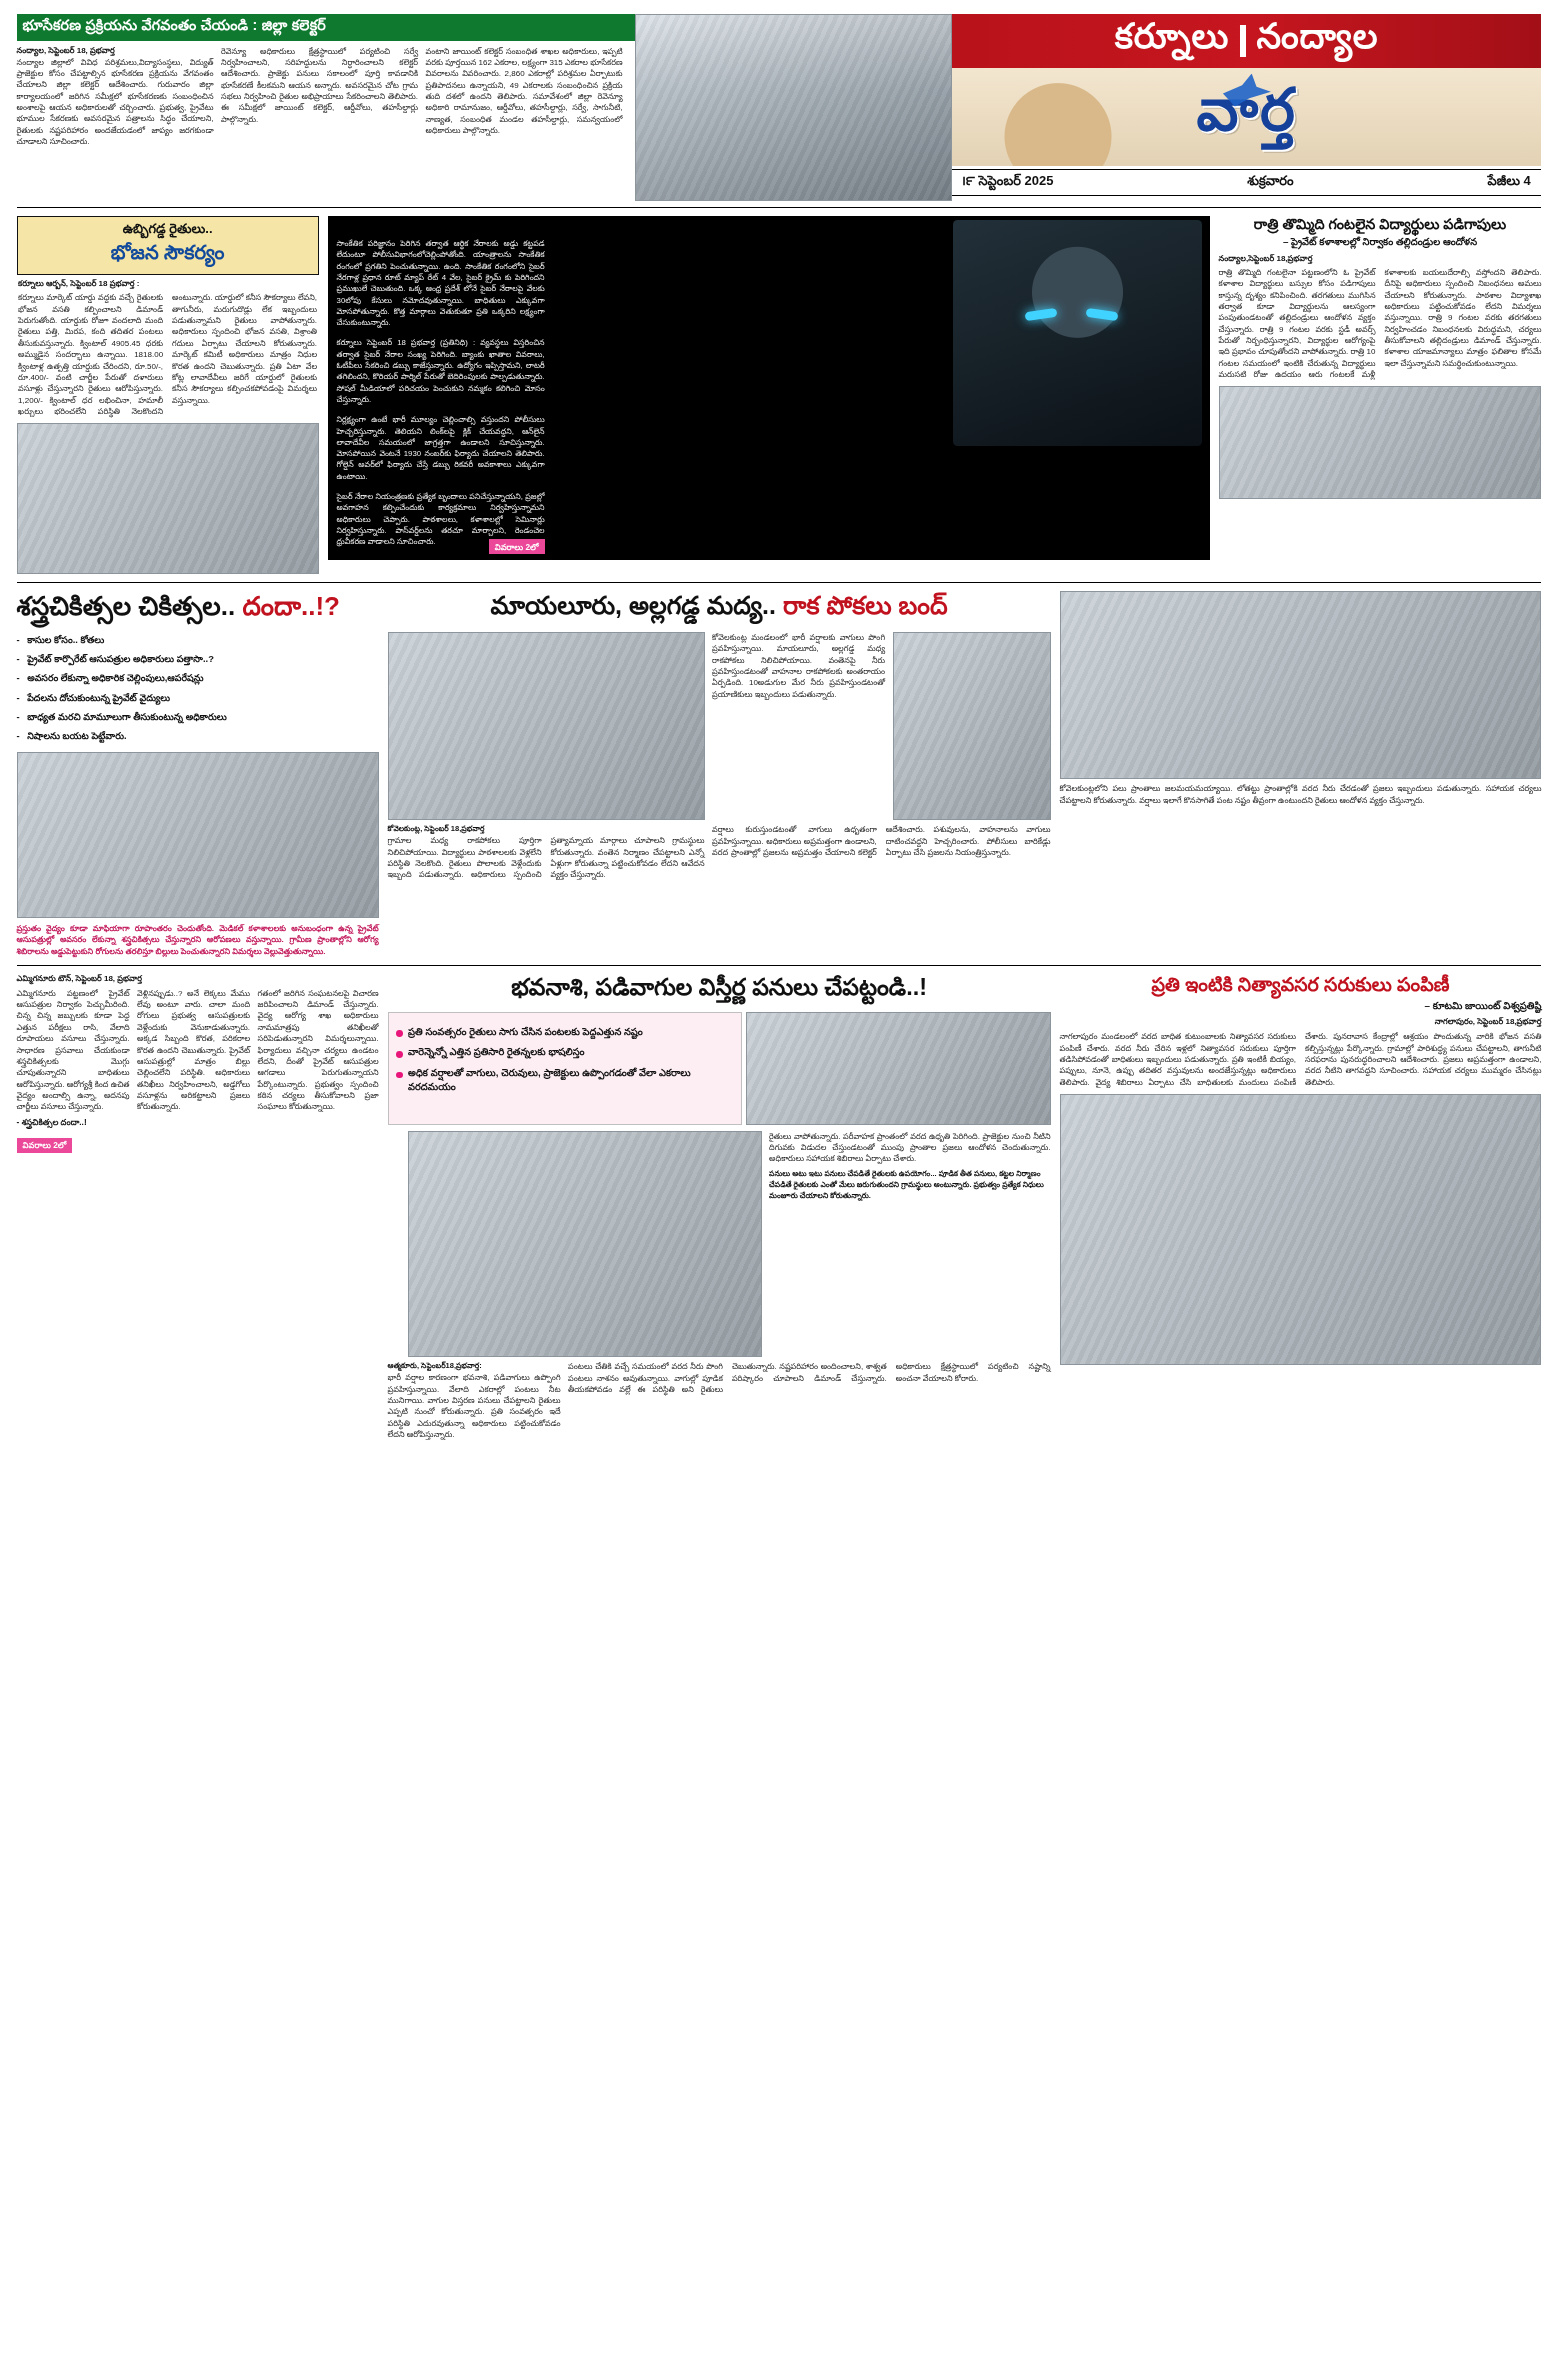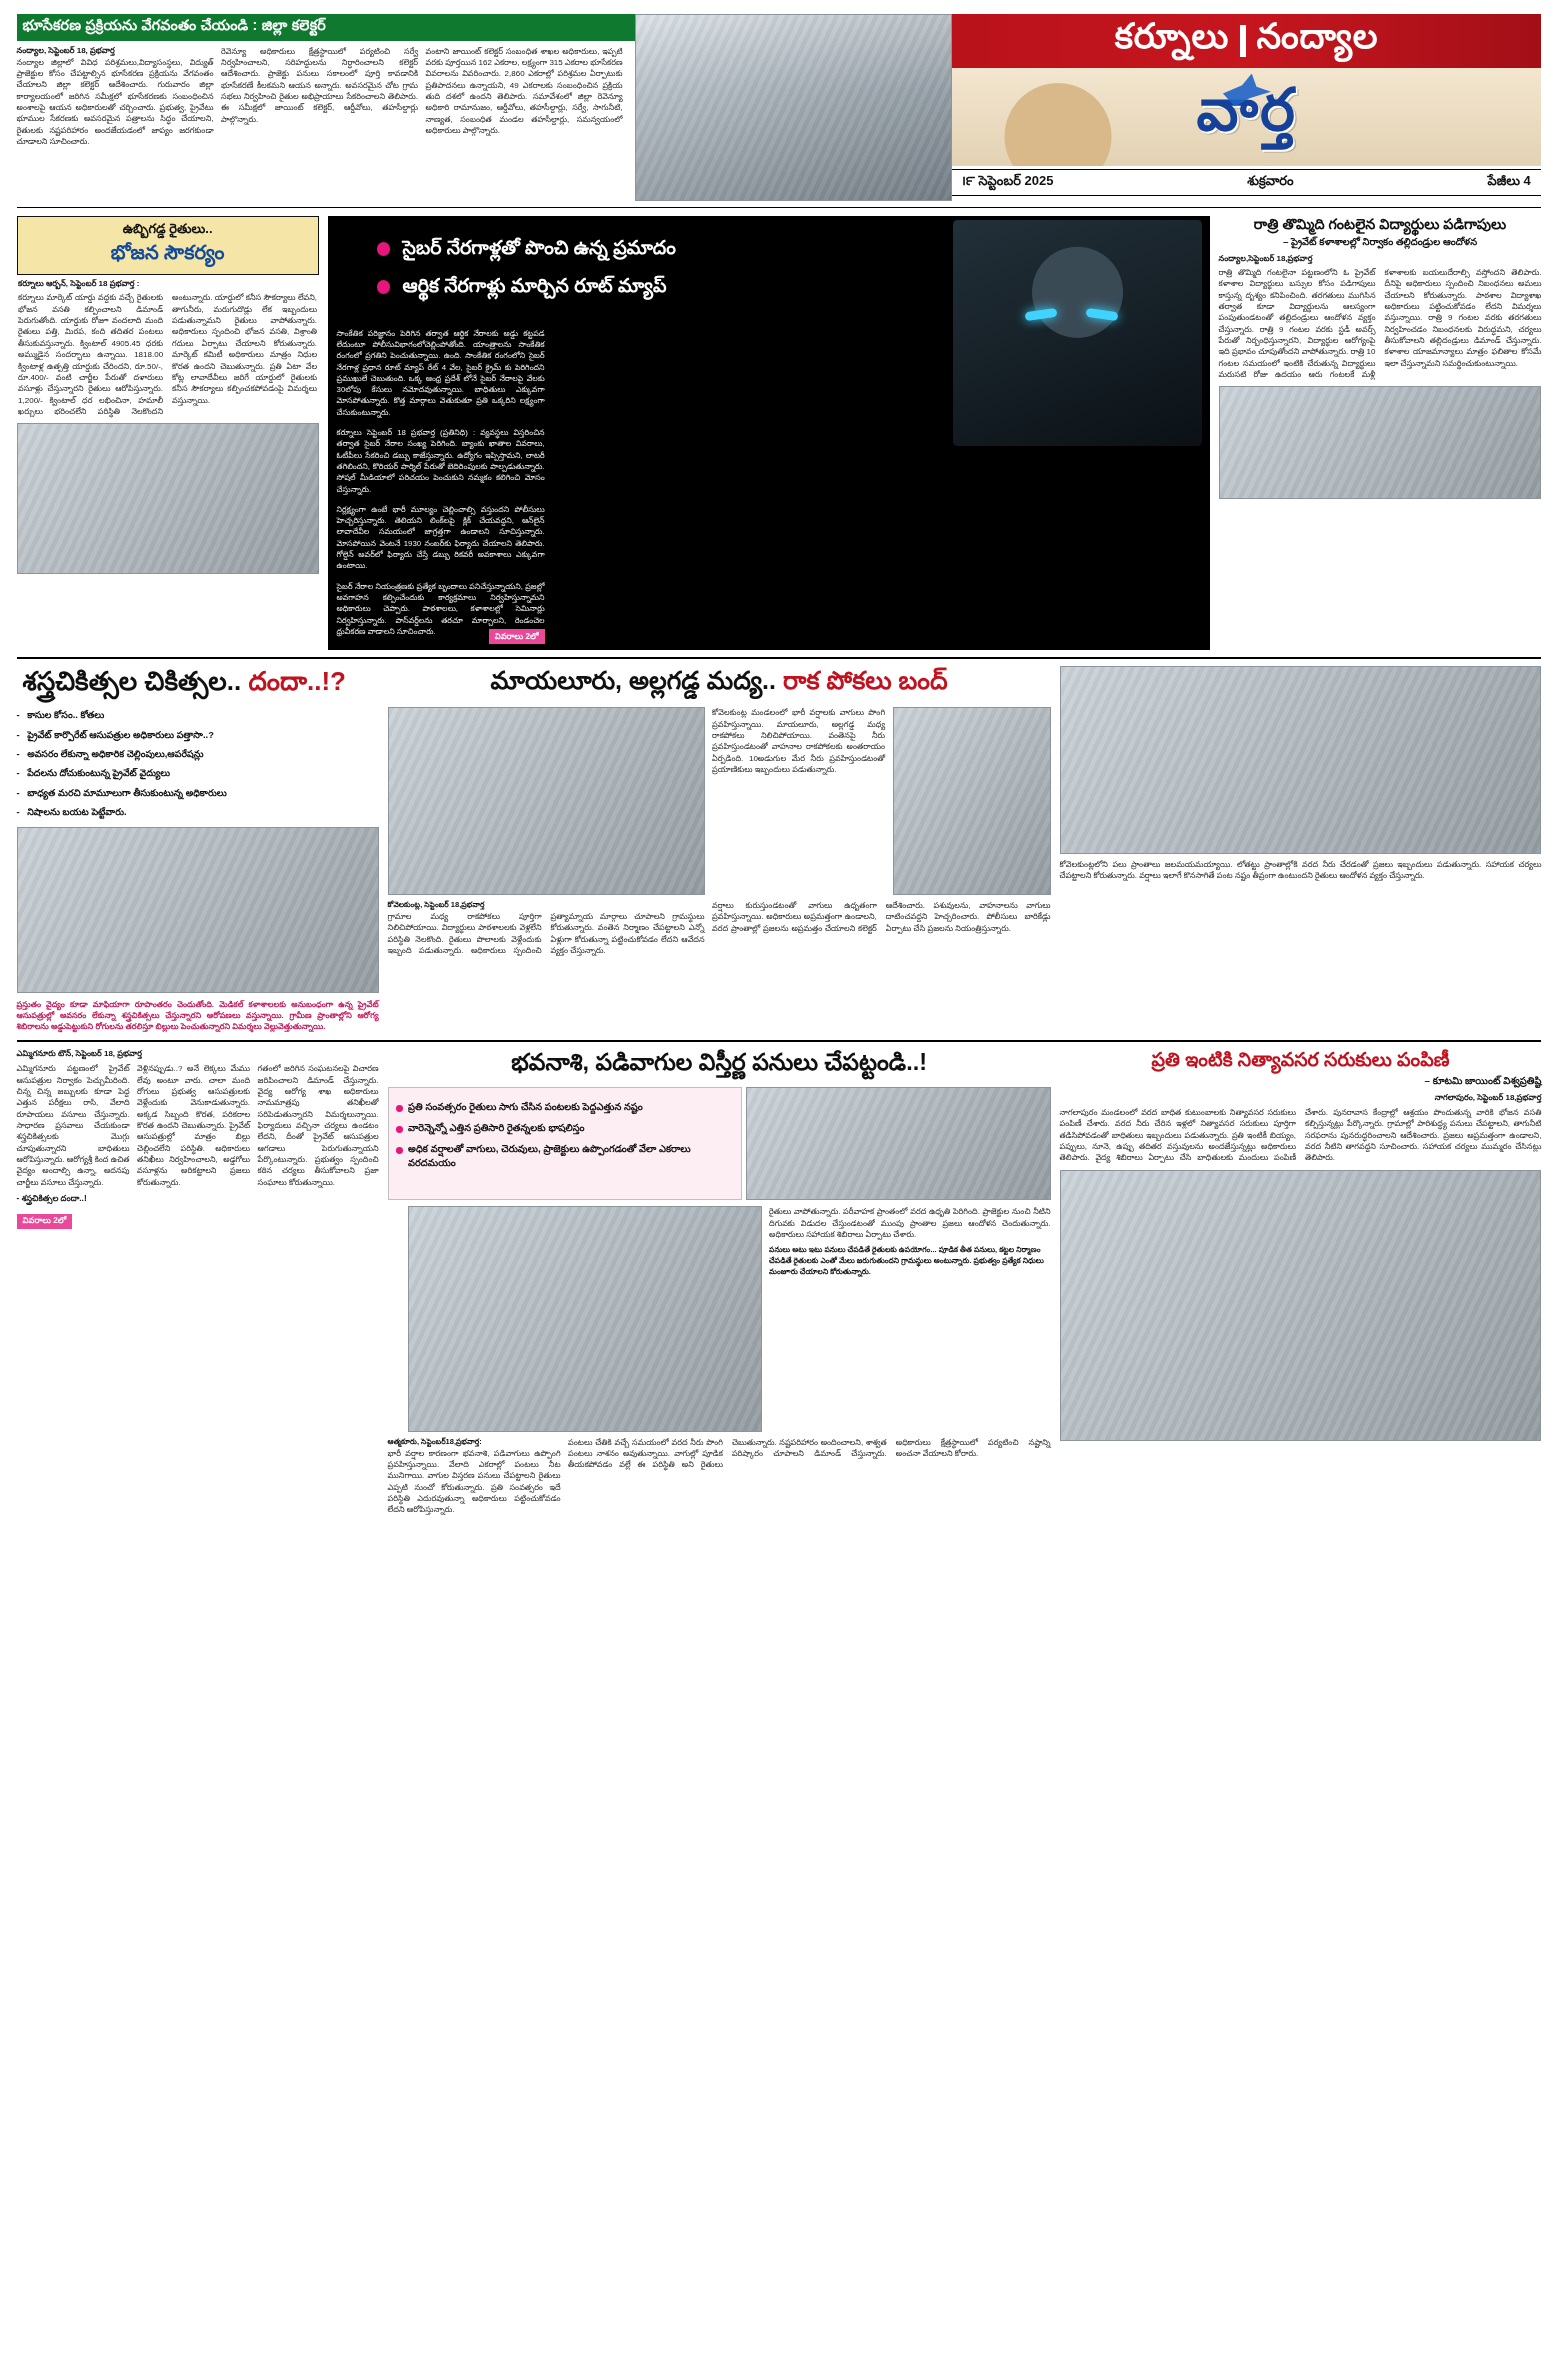--- a/index.html
+++ b/index.html
@@ -177,21 +177,21 @@
     font-size:7.8px; line-height:1.45; text-align:justify; color:#f2f2f2;
   }
   .tag-red {
     display:inline-block; background:#ec4899; color:#fff;
     font-size:8.3px; font-weight:bold; padding:1.5px 6px; float:right; margin-top:3px;
   }
 
   
   .b3-left { width: 362px; }
   .b3-title { font-size:26px; font-weight:bold; color:#c1121f; }
-  .b3-title .dark { color:#111;margin-left:6px; }
+  .b3-title .dark { color:#111; }
   .bullets-plain li {
     list-style:none; font-size:9.4px; font-weight:bold; margin:5.3px 0; padding-left:10.6px; position:relative;
   }
   .bullets-plain li::before { content:"-"; position:absolute; left:0; }
 
   .b3-mid { width: 663px; }
   .b3-mid-title { font-size:25px; font-weight:bold; text-align:center; }
   .b3-mid-title .red { color:#c1121f; }
 
   .b3-right { flex:1; }
@@ -275,24 +275,20 @@
       </div>
       <div class="photo" style="height:151px;margin-top:6px;"></div>
     </div>
 
     <div style="width:882px;">
       <div class="cyber-box">
         <div class="hacker">
           <span class="eye l"></span>
           <span class="eye r"></span>
         </div>
-        <ul class="cyber-bullets">
-          <li>సైబర్ నేరగాళ్లతో పొంచి ఉన్న ప్రమాదం</li>
-          <li>ఆర్థిక నేరగాళ్లు మార్చిన రూట్ మ్యాప్</li>
-        </ul>
       </div>
       <div class="cyber-body">
         <div class="cb">సాంకేతిక పరిజ్ఞానం పెరిగిన తర్వాత ఆర్థిక నేరాలకు అడ్డు కట్టపడ లేదుంటూ పోలీసువిభాగంలోచెల్లింపోతోంది. యాంత్రాలను సాంకేతిక రంగంలో ప్రగతిని పెంచుతున్నాయి. ఉంది. సాంకేతిక రంగంలోని సైబర్ నేరగాళ్ల ప్రధాన రూట్ మ్యాప్ రేట్ 4 వేల, సైబర్ క్రైమ్ కు పెరిగిందని ప్రముఖులే చెబుతుంది. ఒక్క ఆంధ్ర ప్రదేశ్ లోనే సైబర్ నేరాలపై వేలకు 30లోపు కేసులు నమోదవుతున్నాయి. బాధితులు ఎక్కువగా మోసపోతున్నారు. కొత్త మార్గాలు వెతుకుతూ ప్రతి ఒక్కరిని లక్ష్యంగా చేసుకుంటున్నారు.</div>
         <div class="cb">కర్నూలు సెప్టెంబర్ 18 ప్రభవార్త (ప్రతినిధి) : వ్యవస్థలు విస్తరించిన తర్వాత సైబర్ నేరాల సంఖ్య పెరిగింది. బ్యాంకు ఖాతాల వివరాలు, ఓటీపీలు సేకరించి డబ్బు కాజేస్తున్నారు. ఉద్యోగం ఇప్పిస్తామని, లాటరీ తగిలిందని, కొరియర్ పార్శిల్ పేరుతో బెదిరింపులకు పాల్పడుతున్నారు. సోషల్ మీడియాలో పరిచయం పెంచుకుని నమ్మకం కలిగించి మోసం చేస్తున్నారు.</div>
         <div class="cb">నిర్లక్ష్యంగా ఉంటే భారీ మూల్యం చెల్లించాల్సి వస్తుందని పోలీసులు హెచ్చరిస్తున్నారు. తెలియని లింక్‌లపై క్లిక్ చేయవద్దని, ఆన్‌లైన్ లావాదేవీల సమయంలో జాగ్రత్తగా ఉండాలని సూచిస్తున్నారు. మోసపోయిన వెంటనే 1930 నంబర్‌కు ఫిర్యాదు చేయాలని తెలిపారు. గోల్డెన్ అవర్‌లో ఫిర్యాదు చేస్తే డబ్బు రికవరీ అవకాశాలు ఎక్కువగా ఉంటాయి.</div>
         <div class="cb">
           <span>సైబర్ నేరాల నియంత్రణకు ప్రత్యేక బృందాలు పనిచేస్తున్నాయని, ప్రజల్లో అవగాహన కల్పించేందుకు కార్యక్రమాలు నిర్వహిస్తున్నామని అధికారులు చెప్పారు. పాఠశాలలు, కళాశాలల్లో సెమినార్లు నిర్వహిస్తున్నారు. పాస్‌వర్డ్‌లను తరచూ మార్చాలని, రెండంచెల ధ్రువీకరణ వాడాలని సూచించారు.</span>
           <span class="tag-red">వివరాలు 2లో</span>
         </div>
       </div>

